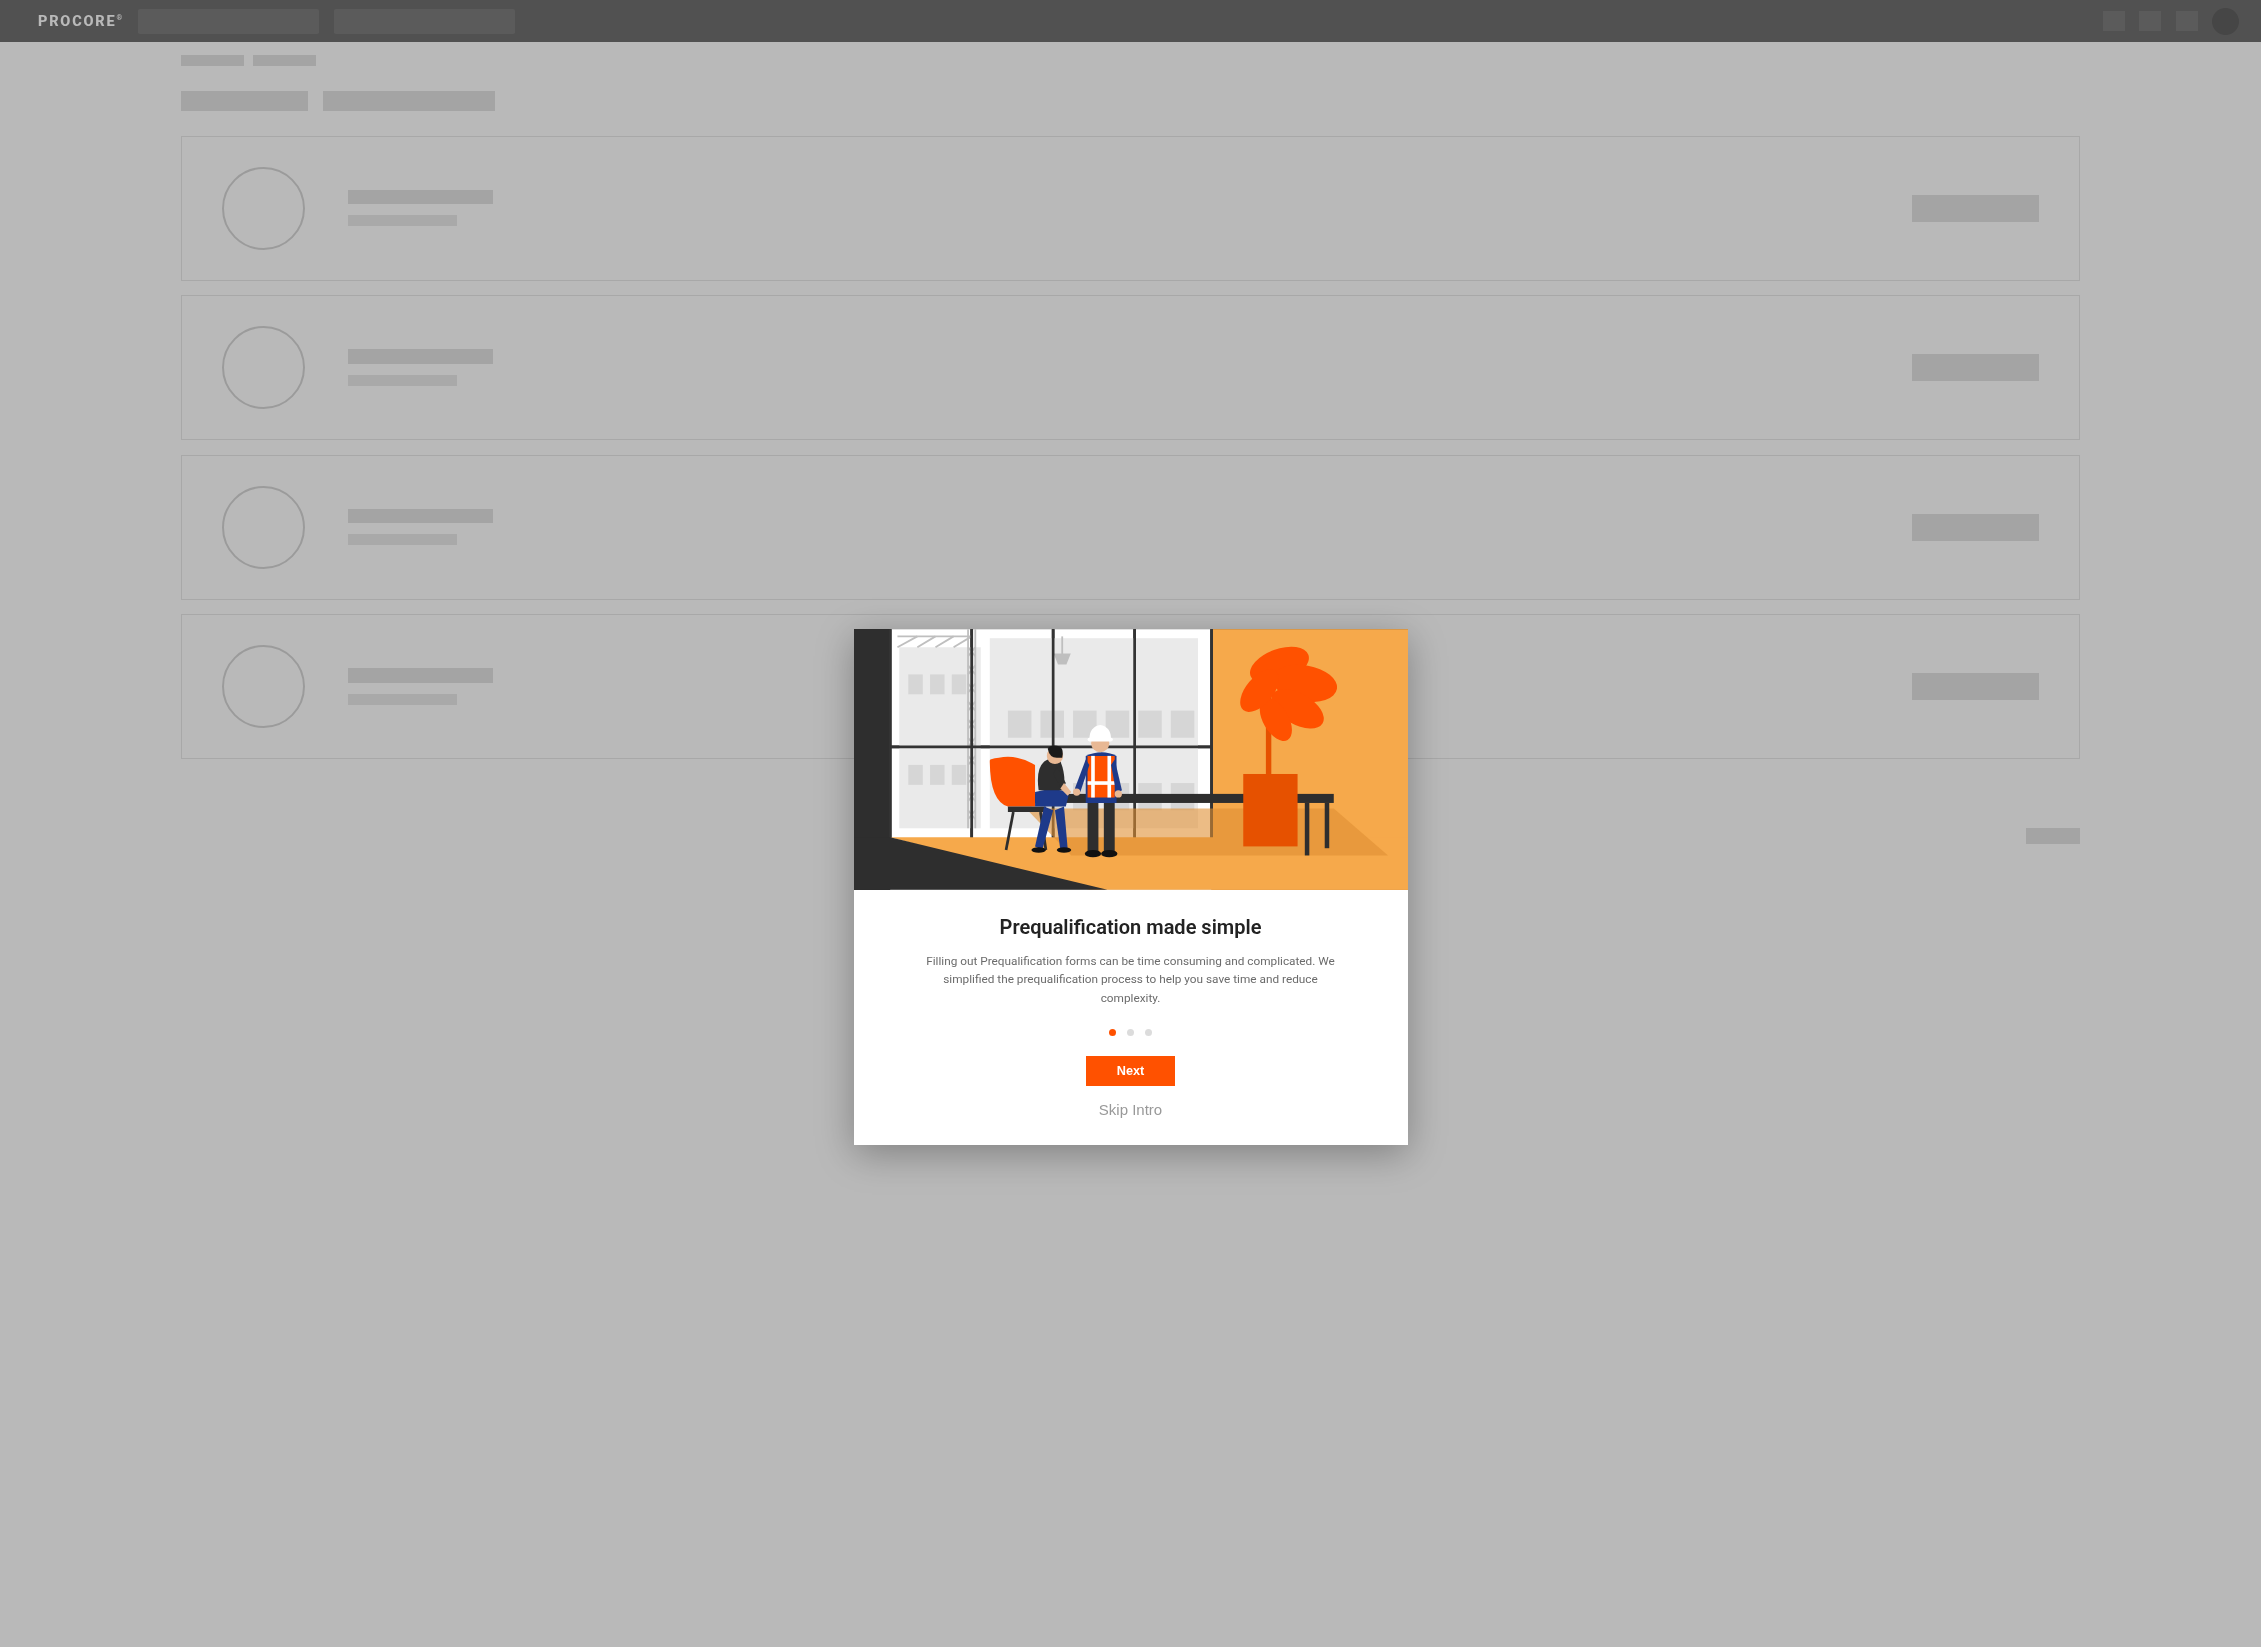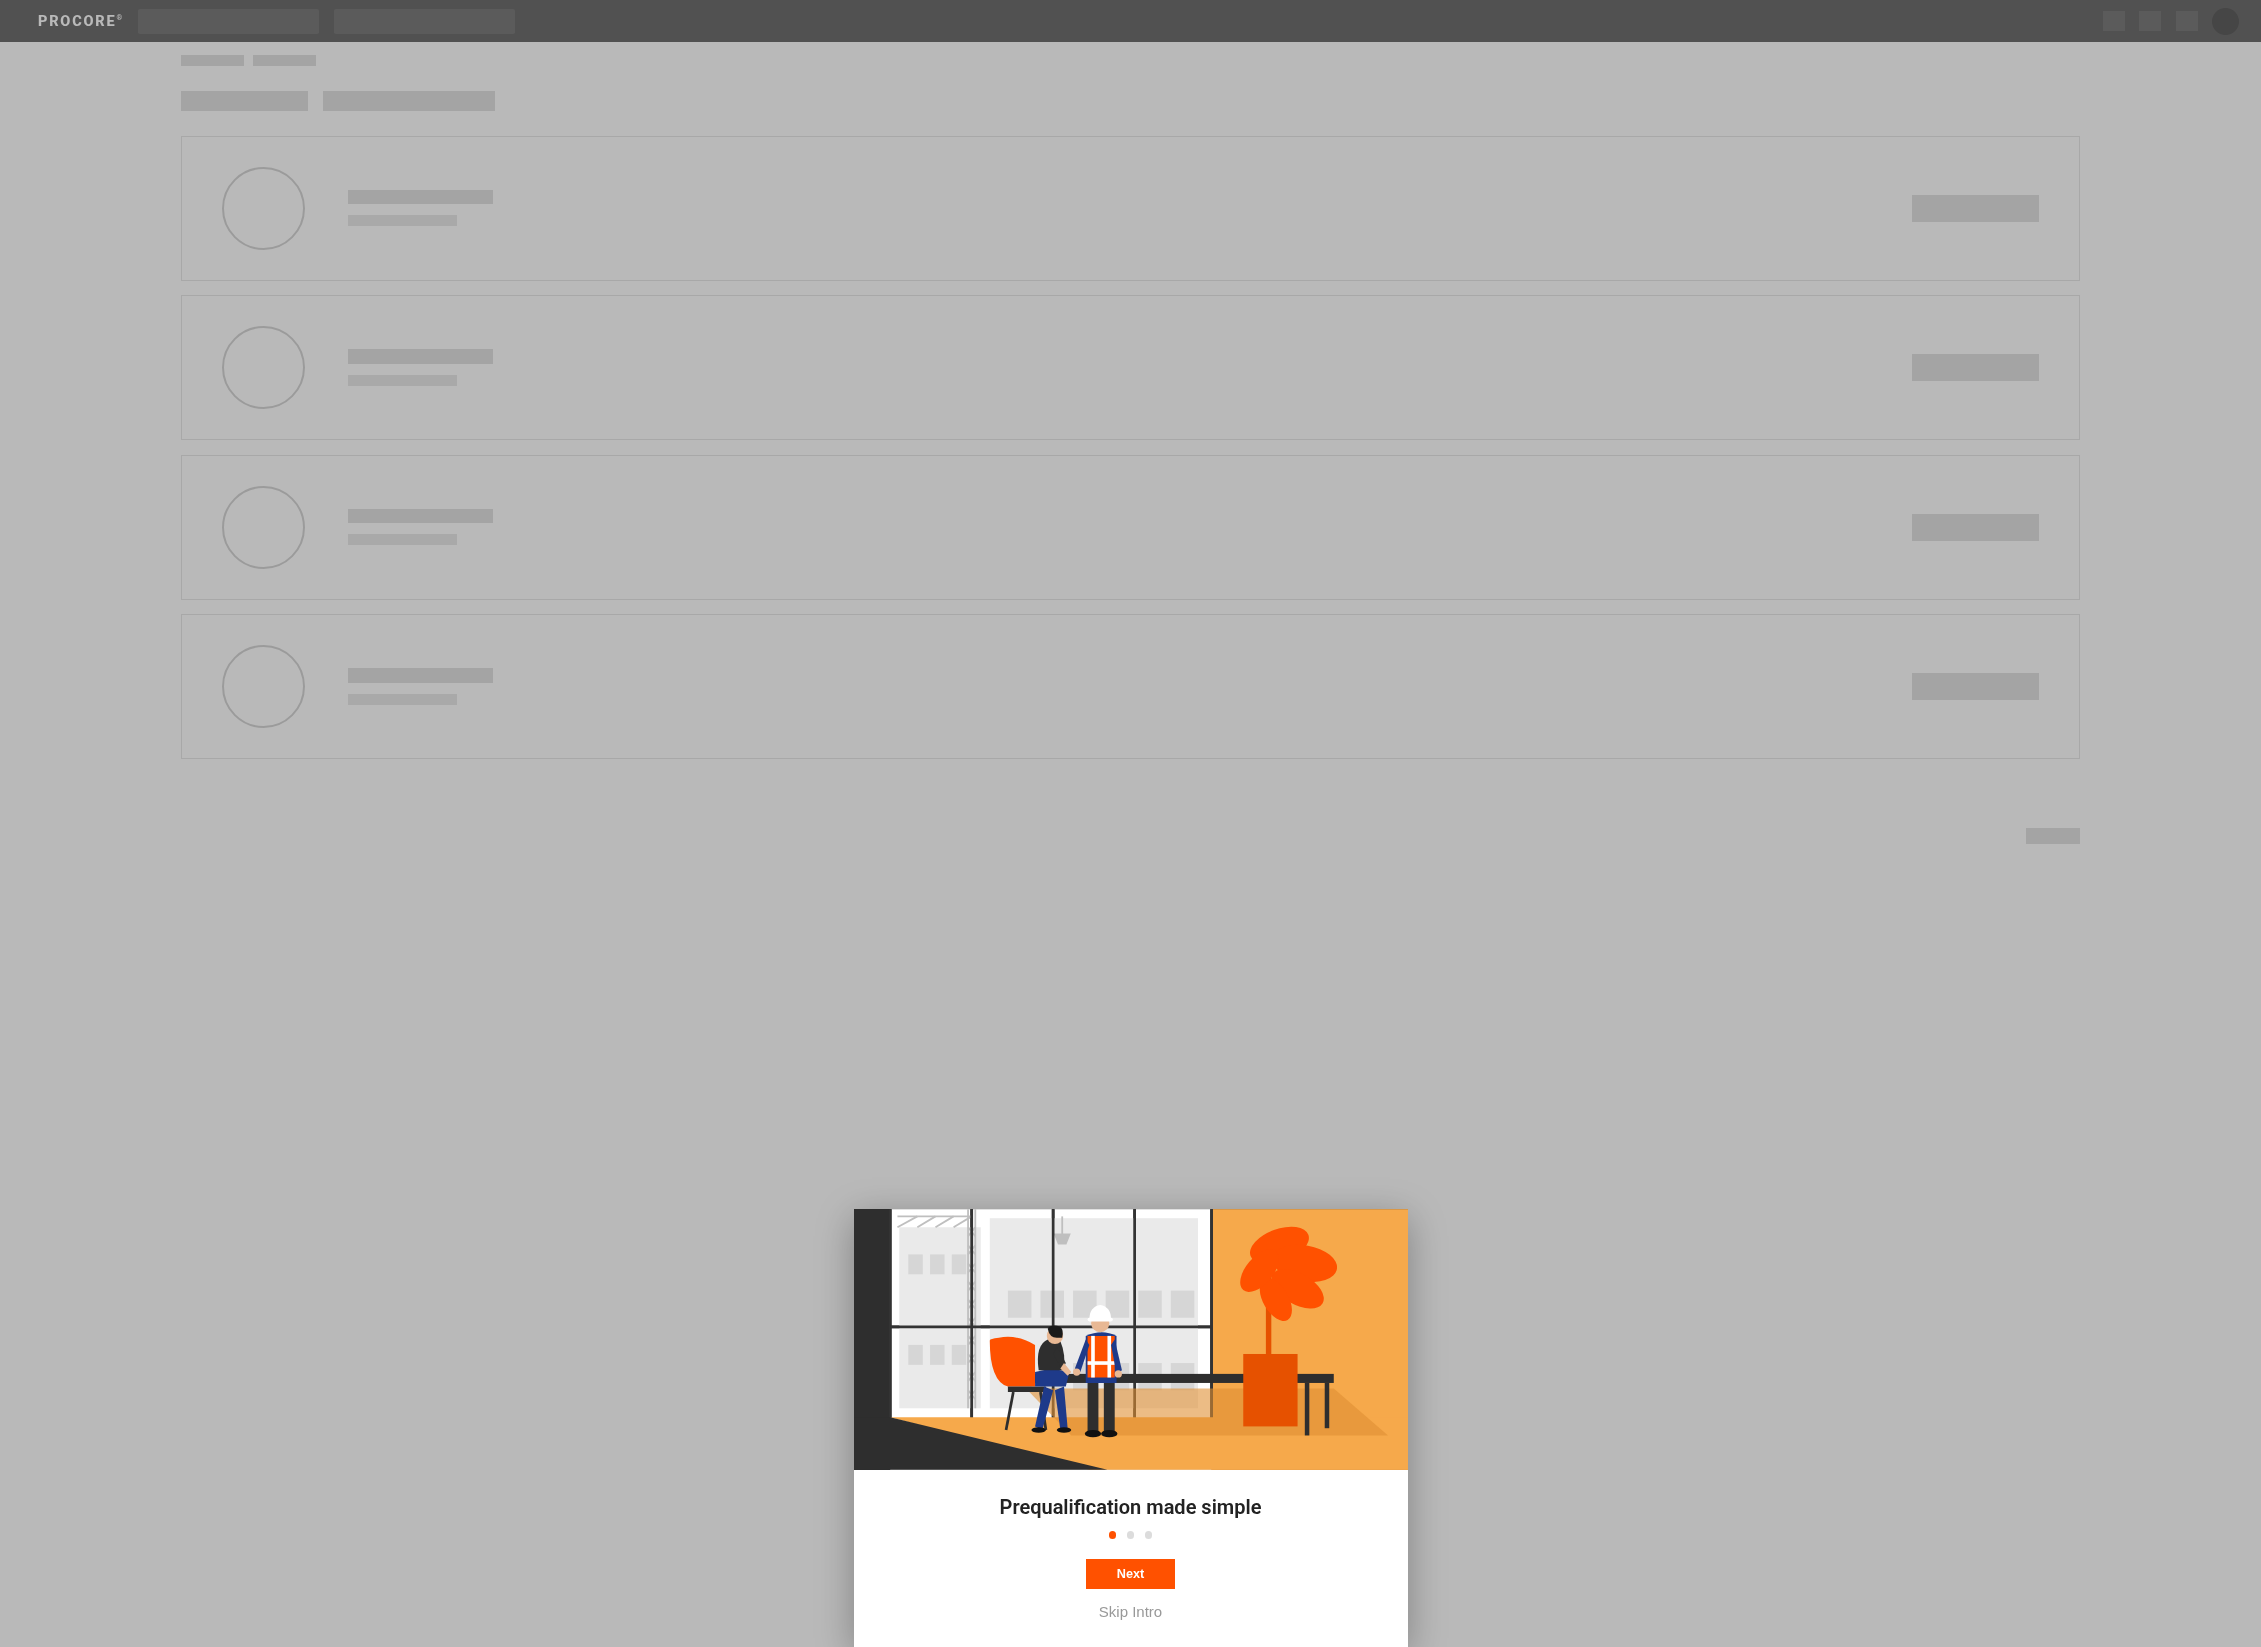--- a/index.html
+++ b/index.html
@@ -72,21 +72,21 @@
     display: flex; justify-content: flex-end; padding: 18px 181px;
   }
   .footer-ph .box { width: 54px; height: 16.3px; background: #d0d0d0; }
 
   
   .overlay {
     position: fixed;
     inset: 0;
     background: rgba(128,128,128,0.55);
     display: flex;
-    align-items: flex-end;
+    align-items: center;
     justify-content: center;
     padding-top: 127px;
   }
   .modal {
     width: 554px;
     background: #fff;
     box-shadow: 0 9px 36px rgba(0,0,0,0.3);
     overflow: hidden;
   }
   .hero {
@@ -337,20 +337,21 @@
           <circle cx="292" cy="182" r="4" fill="#e8b894"></circle>
 
           <circle cx="272" cy="126" r="10" fill="#e8b894"></circle>
           <path d="M260 122 Q260 108 272 106 Q284 108 284 122 Z" fill="#ffffff"></path>
           <rect x="258" y="120" width="28" height="4" rx="2" fill="#ffffff"></rect>
         </g>
       </svg>
     </div>
     <div class="modal-body">
       <h2 class="modal-title">Prequalification made simple</h2>
+      <p class="modal-desc">Filling out Prequalification forms can be time consuming and complicated. We simplified the prequalification process to help you save time and reduce complexity.</p>
       <div class="dots">
         <span class="dot active"></span>
         <span class="dot"></span>
         <span class="dot"></span>
       </div>
       <button class="next-btn">Next</button>
       <button class="skip">Skip Intro</button>
     </div>
   </div>
 </div>

